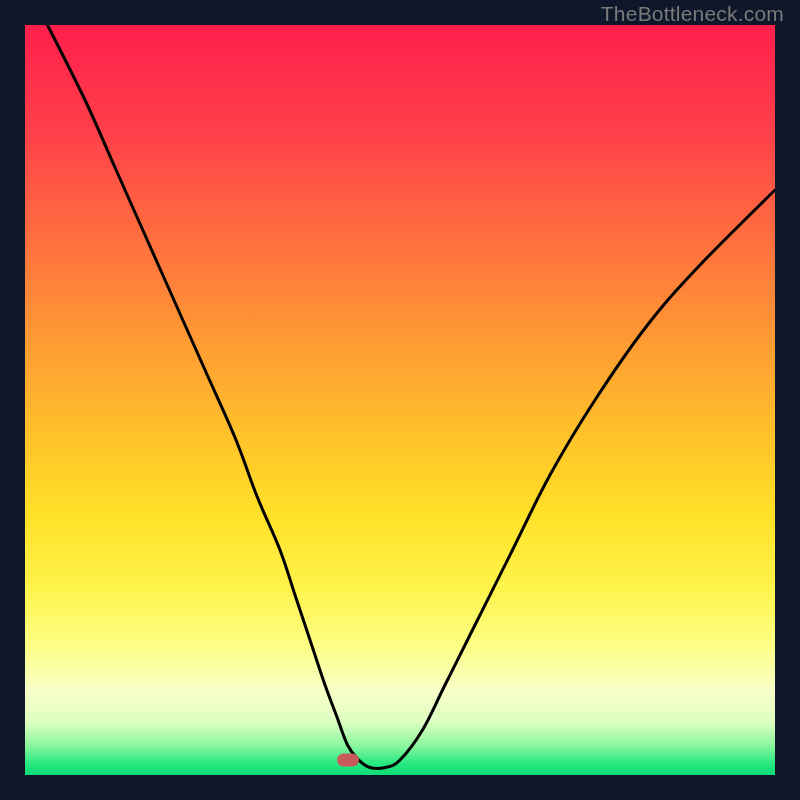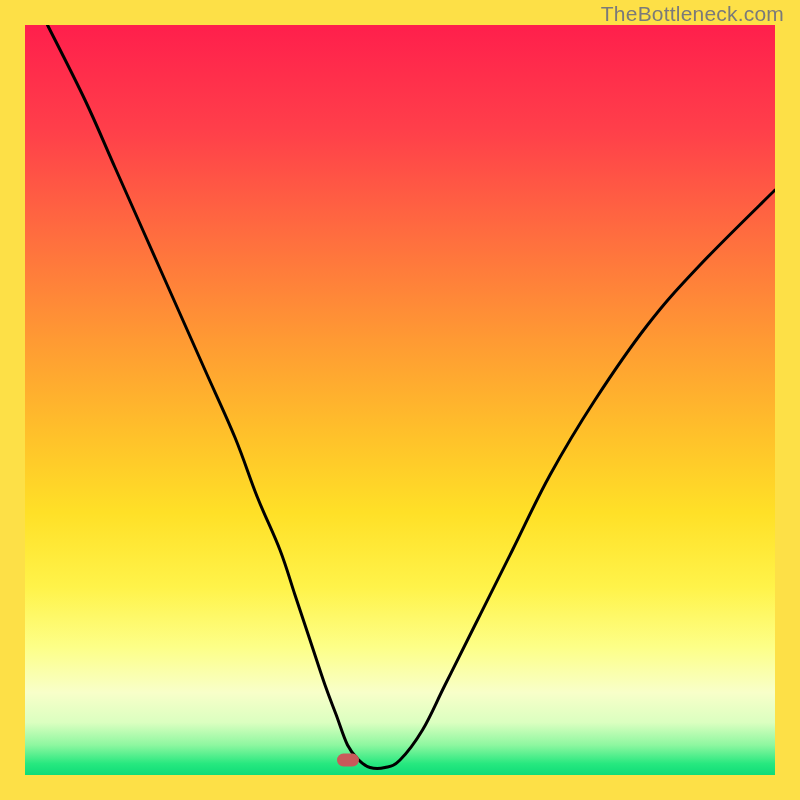--- a/index.html
+++ b/index.html
@@ -8,21 +8,21 @@
     width: 800px;
     height: 800px;
     overflow: hidden;
     background: #000;
     font-family: Arial, Helvetica, sans-serif;
   }
   .frame {
     position: relative;
     width: 800px;
     height: 800px;
-    background: #fde047;
+    background: #0f172a;
   }
   .plot-area {
     position: absolute;
     left: 25px;
     top: 25px;
     width: 750px;
     height: 750px;
     background: linear-gradient(
       to bottom,
       #ff1f4c 0%,

